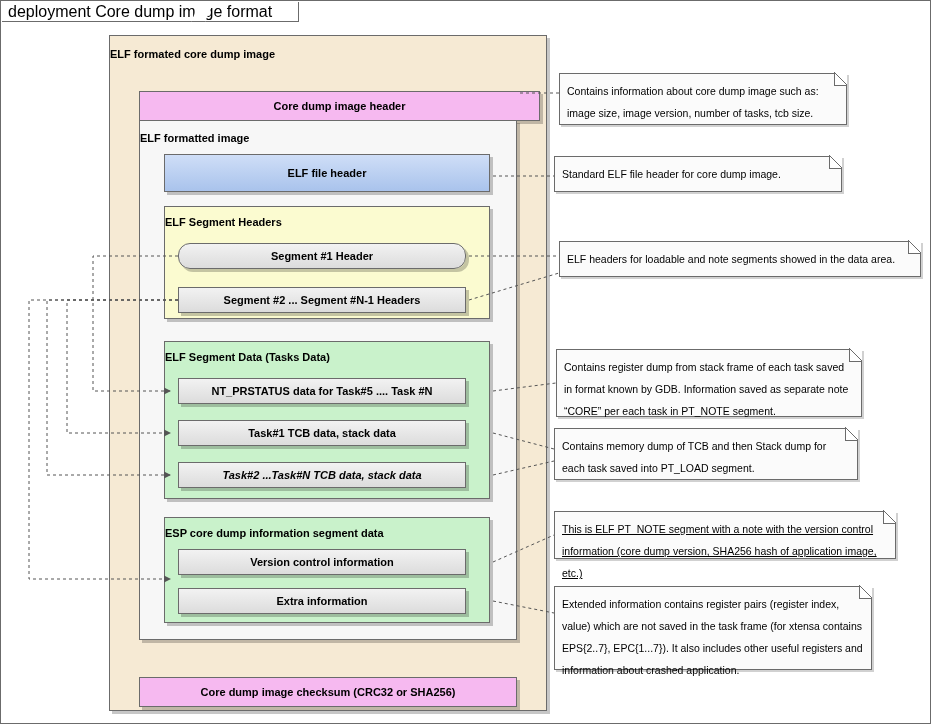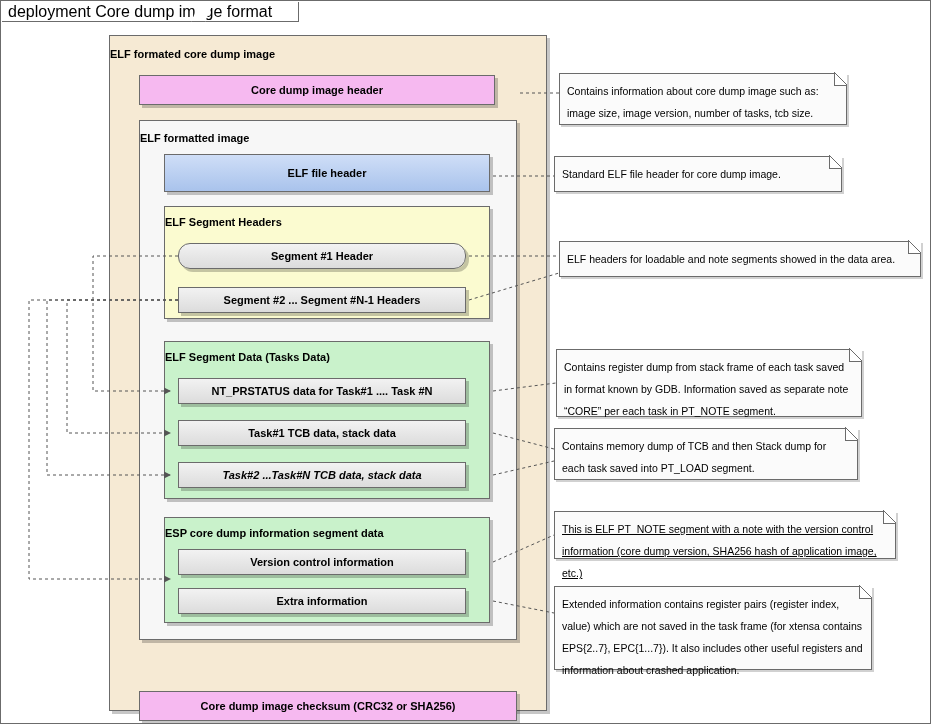--- a/index.html
+++ b/index.html
@@ -136,21 +136,21 @@
 
   <div class="frame-tab">
     <span>deployment Core dump image format</span>
   </div>
   <div class="frame-tab-skew" style="left:190px;"></div>
 
   <div class="box shadow" style="left:108px; top:34px; width:438px; height:676px; background:#f6ead4;">
     <div class="box-title" style="top:12px;">ELF formated core dump image</div>
   </div>
 
-  <div class="box shadow" style="left:138px; top:74px; width:356px; height:30px; background:#f6b9f0;">
+  <div class="box shadow" style="left:138px; top:90px; width:401px; height:30px; background:#f6b9f0;">
     <div class="centered-label">Core dump image header</div>
   </div>
 
   <div class="box shadow" style="left:138px; top:119px; width:378px; height:520px; background:#f7f7f7;">
     <div class="box-title" style="top:11px;">ELF formatted image</div>
   </div>
 
   <div class="box shadow" style="left:163px; top:205px; width:326px; height:113px; background:#fbfbd0;">
     <div class="box-title" style="top:9px;">ELF Segment Headers</div>
   </div>
@@ -165,21 +165,21 @@
 
   <div class="box shadow" style="left:177px; top:286px; width:288px; height:26px; background:linear-gradient(to bottom,#f2f2f2,#dcdcdc);">
     <div class="centered-label">Segment #2 ...  Segment #N-1 Headers</div>
   </div>
 
   <div class="box shadow" style="left:163px; top:340px; width:326px; height:158px; background:#c9f2cb;">
     <div class="box-title" style="top:9px;">ELF Segment Data (Tasks Data)</div>
   </div>
 
   <div class="box shadow" style="left:177px; top:377px; width:288px; height:26px; background:linear-gradient(to bottom,#f2f2f2,#dcdcdc);">
-    <div class="centered-label">NT_PRSTATUS data for Task#1 .... Task #N</div>
+    <div class="centered-label">NT_PRSTATUS data for Task#5 .... Task #N</div>
   </div>
 
   <div class="box shadow" style="left:177px; top:419px; width:288px; height:26px; background:linear-gradient(to bottom,#f2f2f2,#dcdcdc);">
     <div class="centered-label">Task#1 TCB data, stack data</div>
   </div>
 
   <div class="box shadow" style="left:177px; top:461px; width:288px; height:26px; background:linear-gradient(to bottom,#f2f2f2,#dcdcdc);font-style:italic;">
     <div class="centered-label">Task#2 ...Task#N TCB data,  stack data</div>
   </div>
 
@@ -188,21 +188,21 @@
   </div>
 
   <div class="box shadow" style="left:177px; top:548px; width:288px; height:26px; background:linear-gradient(to bottom,#f2f2f2,#dcdcdc);">
     <div class="centered-label">Version control information</div>
   </div>
 
   <div class="box shadow" style="left:177px; top:587px; width:288px; height:26px; background:linear-gradient(to bottom,#f2f2f2,#dcdcdc);">
     <div class="centered-label">Extra information</div>
   </div>
 
-  <div class="box shadow" style="left:138px; top:690px; width:378px; height:30px; background:#f6b9f0;">
+  <div class="box shadow" style="left:138px; top:676px; width:378px; height:30px; background:#f6b9f0;">
     <div class="centered-label">Core dump image checksum (CRC32 or SHA256)</div>
   </div>
 
   <div class="note" style="left:558px; top:72px; width:288px; height:52px;">
     <div class="fold"></div>
     <span>Contains information about core dump image such as: image size, image version, number of tasks, tcb size.</span>
   </div>
 
   <div class="note" style="left:558px; top:240px; width:362px; height:36px;">
     <div class="fold"></div>

